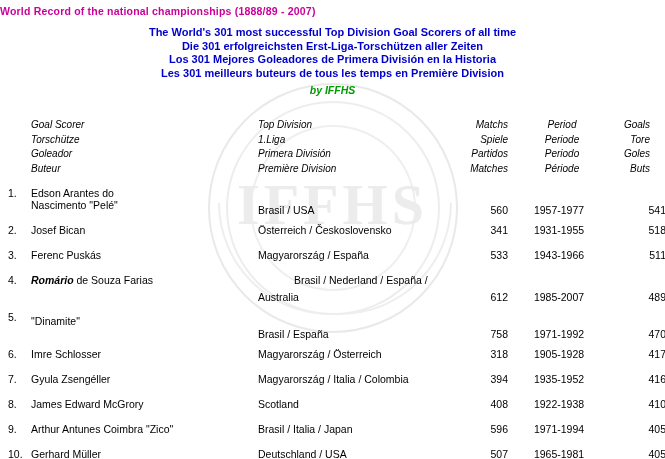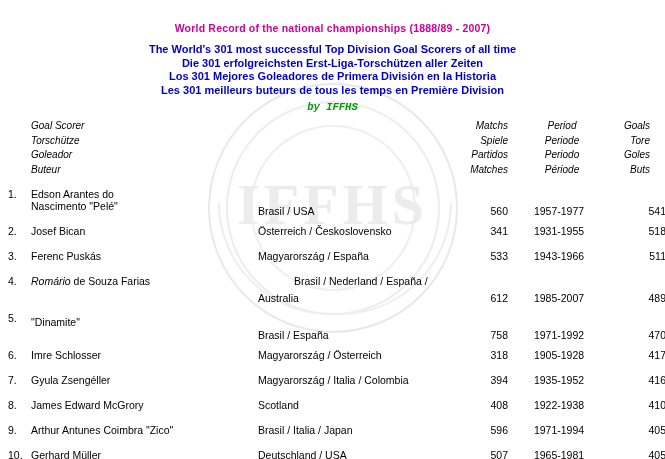--- a/index.html
+++ b/index.html
@@ -70,52 +70,51 @@
     border-radius: 0 0 140px 140px;
   }
 
   
   .content {
     position: relative;
     z-index: 2;
   }
 
   .title-top {
-    text-align: center;
+    text-align: left;
     color: #cc0099;
     font-size: 10.5px;
     font-weight: bold;
-    padding-top: 22px;
+    padding-top: 5px;
     letter-spacing: 0.2px;
   }
   .title-block {
     text-align: center;
     margin-top: 9px;
     line-height: 13.5px;
   }
   .title-block div {
     color: #0000cc;
     font-size: 11px;
     font-weight: bold;
   }
   .byline {
     text-align: center;
     margin-top: 4px;
     font-size: 10.5px;
     font-weight: bold;
     font-style: italic;
     color: #009900;
-    font-family: Liberation Mono, monospace;
   }
 
   
   .head-area {
     position: relative;
     height: 62px;
-    margin-top: 6px;
+    margin-top: 22px;
   }
   .head-col {
     position: absolute;
     font-size: 10px;
     font-style: italic;
     color: #000000;
     line-height: 14.5px;
   }
   .head-scorer { left: 31px; top: 0; }
   .head-div { left: 258px; top: 0; }
@@ -140,21 +139,21 @@
     top: 5px;
     white-space: nowrap;
   }
   .c-rank { left: 8px; width: 20px; text-align: left; }
   .c-name { left: 31px; }
   .c-div { left: 258px; }
   .c-matchs { left: 452px; width: 56px; text-align: right; }
   .c-period { left: 528px; width: 62px; text-align: center; }
   .c-goals { left: 620px; width: 46px; text-align: right; }
 
-  .c-name .ital { font-style: italic; }
+  .c-name .ital { font-style: italic; font-weight: bold; }
   .row.two-line .c-name { top: 5px; }
   .row.two-line .c-div { top: 22px; }
   .row.two-line .c-matchs,
   .row.two-line .c-period,
   .row.two-line .c-goals { top: 22px; }
 </style>
 </head>
 <body>
 
 <div id="page">
@@ -183,20 +182,26 @@
     <div class="byline">
       <span>by </span><span>IFFHS</span>
     </div>
 
     <div class="head-area">
       <div class="head-col head-scorer">
         <div>Goal Scorer</div>
         <div>Torschütze</div>
         <div>Goleador</div>
         <div>Buteur</div>
+      </div>
+      <div class="head-col head-div">
+        <div>Top Division</div>
+        <div>1.Liga</div>
+        <div>Primera División</div>
+        <div>Première Division</div>
       </div>
       <div class="head-col head-period">
         <div>Period</div>
         <div>Periode</div>
         <div>Periodo</div>
         <div>Période</div>
       </div>
       <div class="head-col head-matchs">
         <div>Matchs</div>
         <div>Spiele</div>

